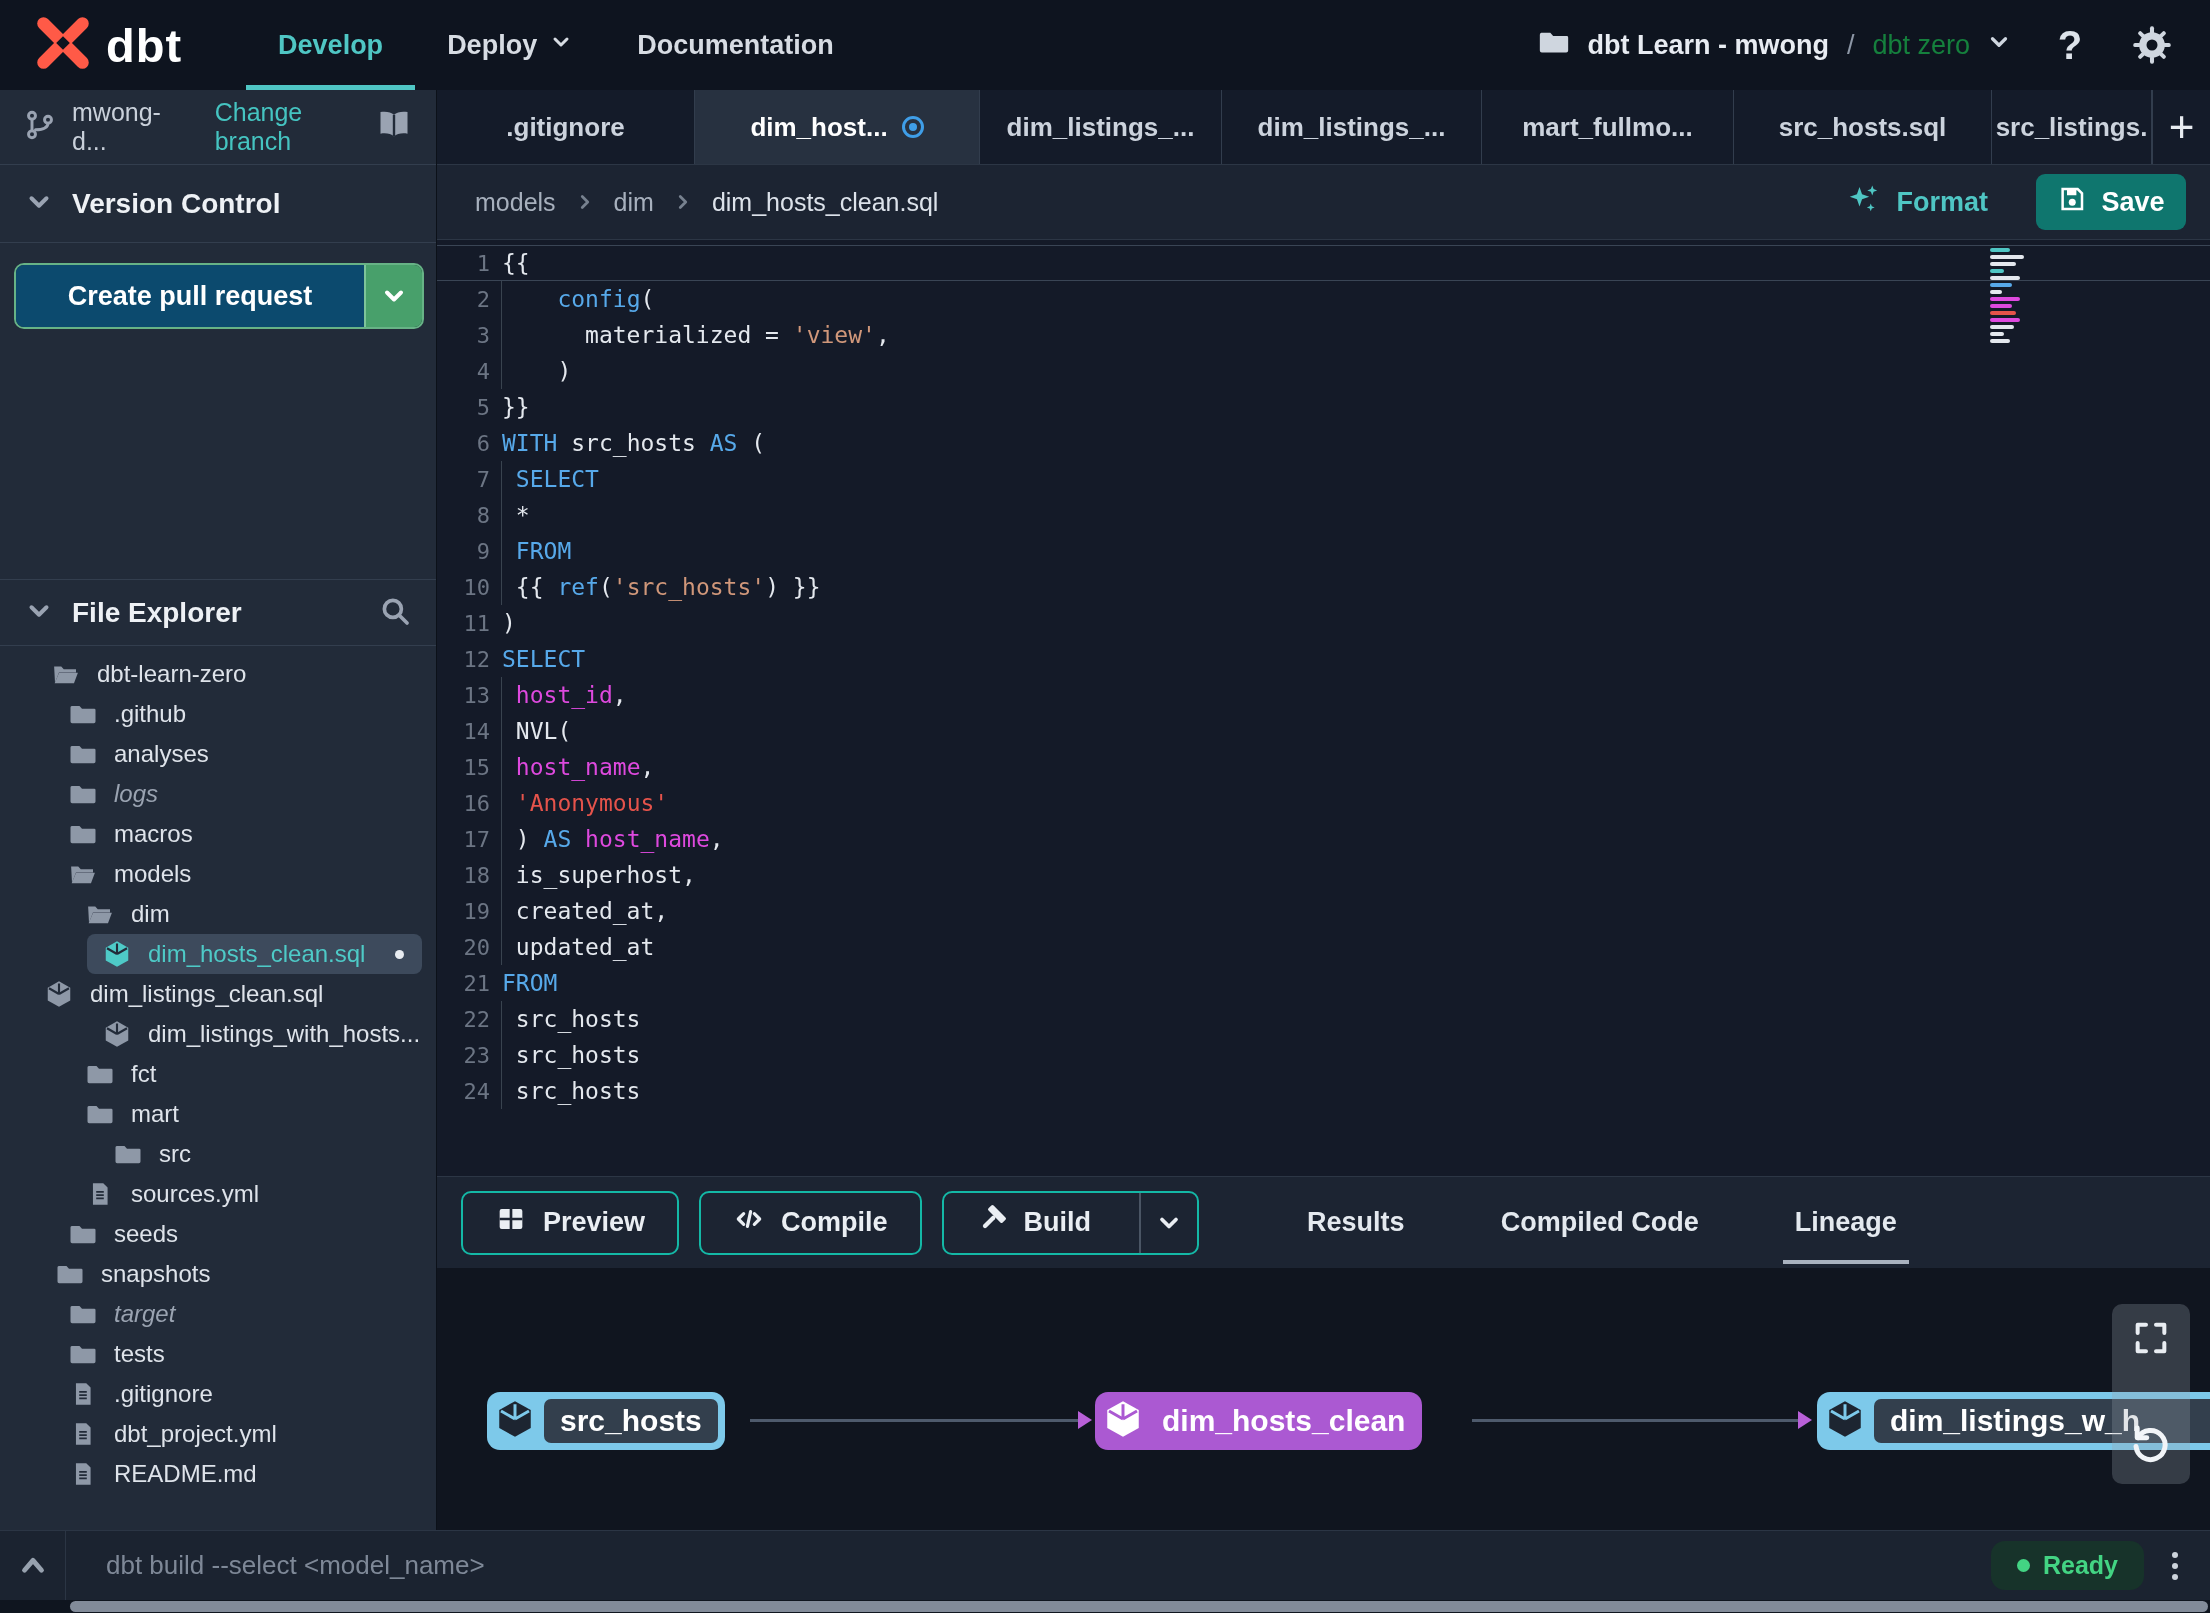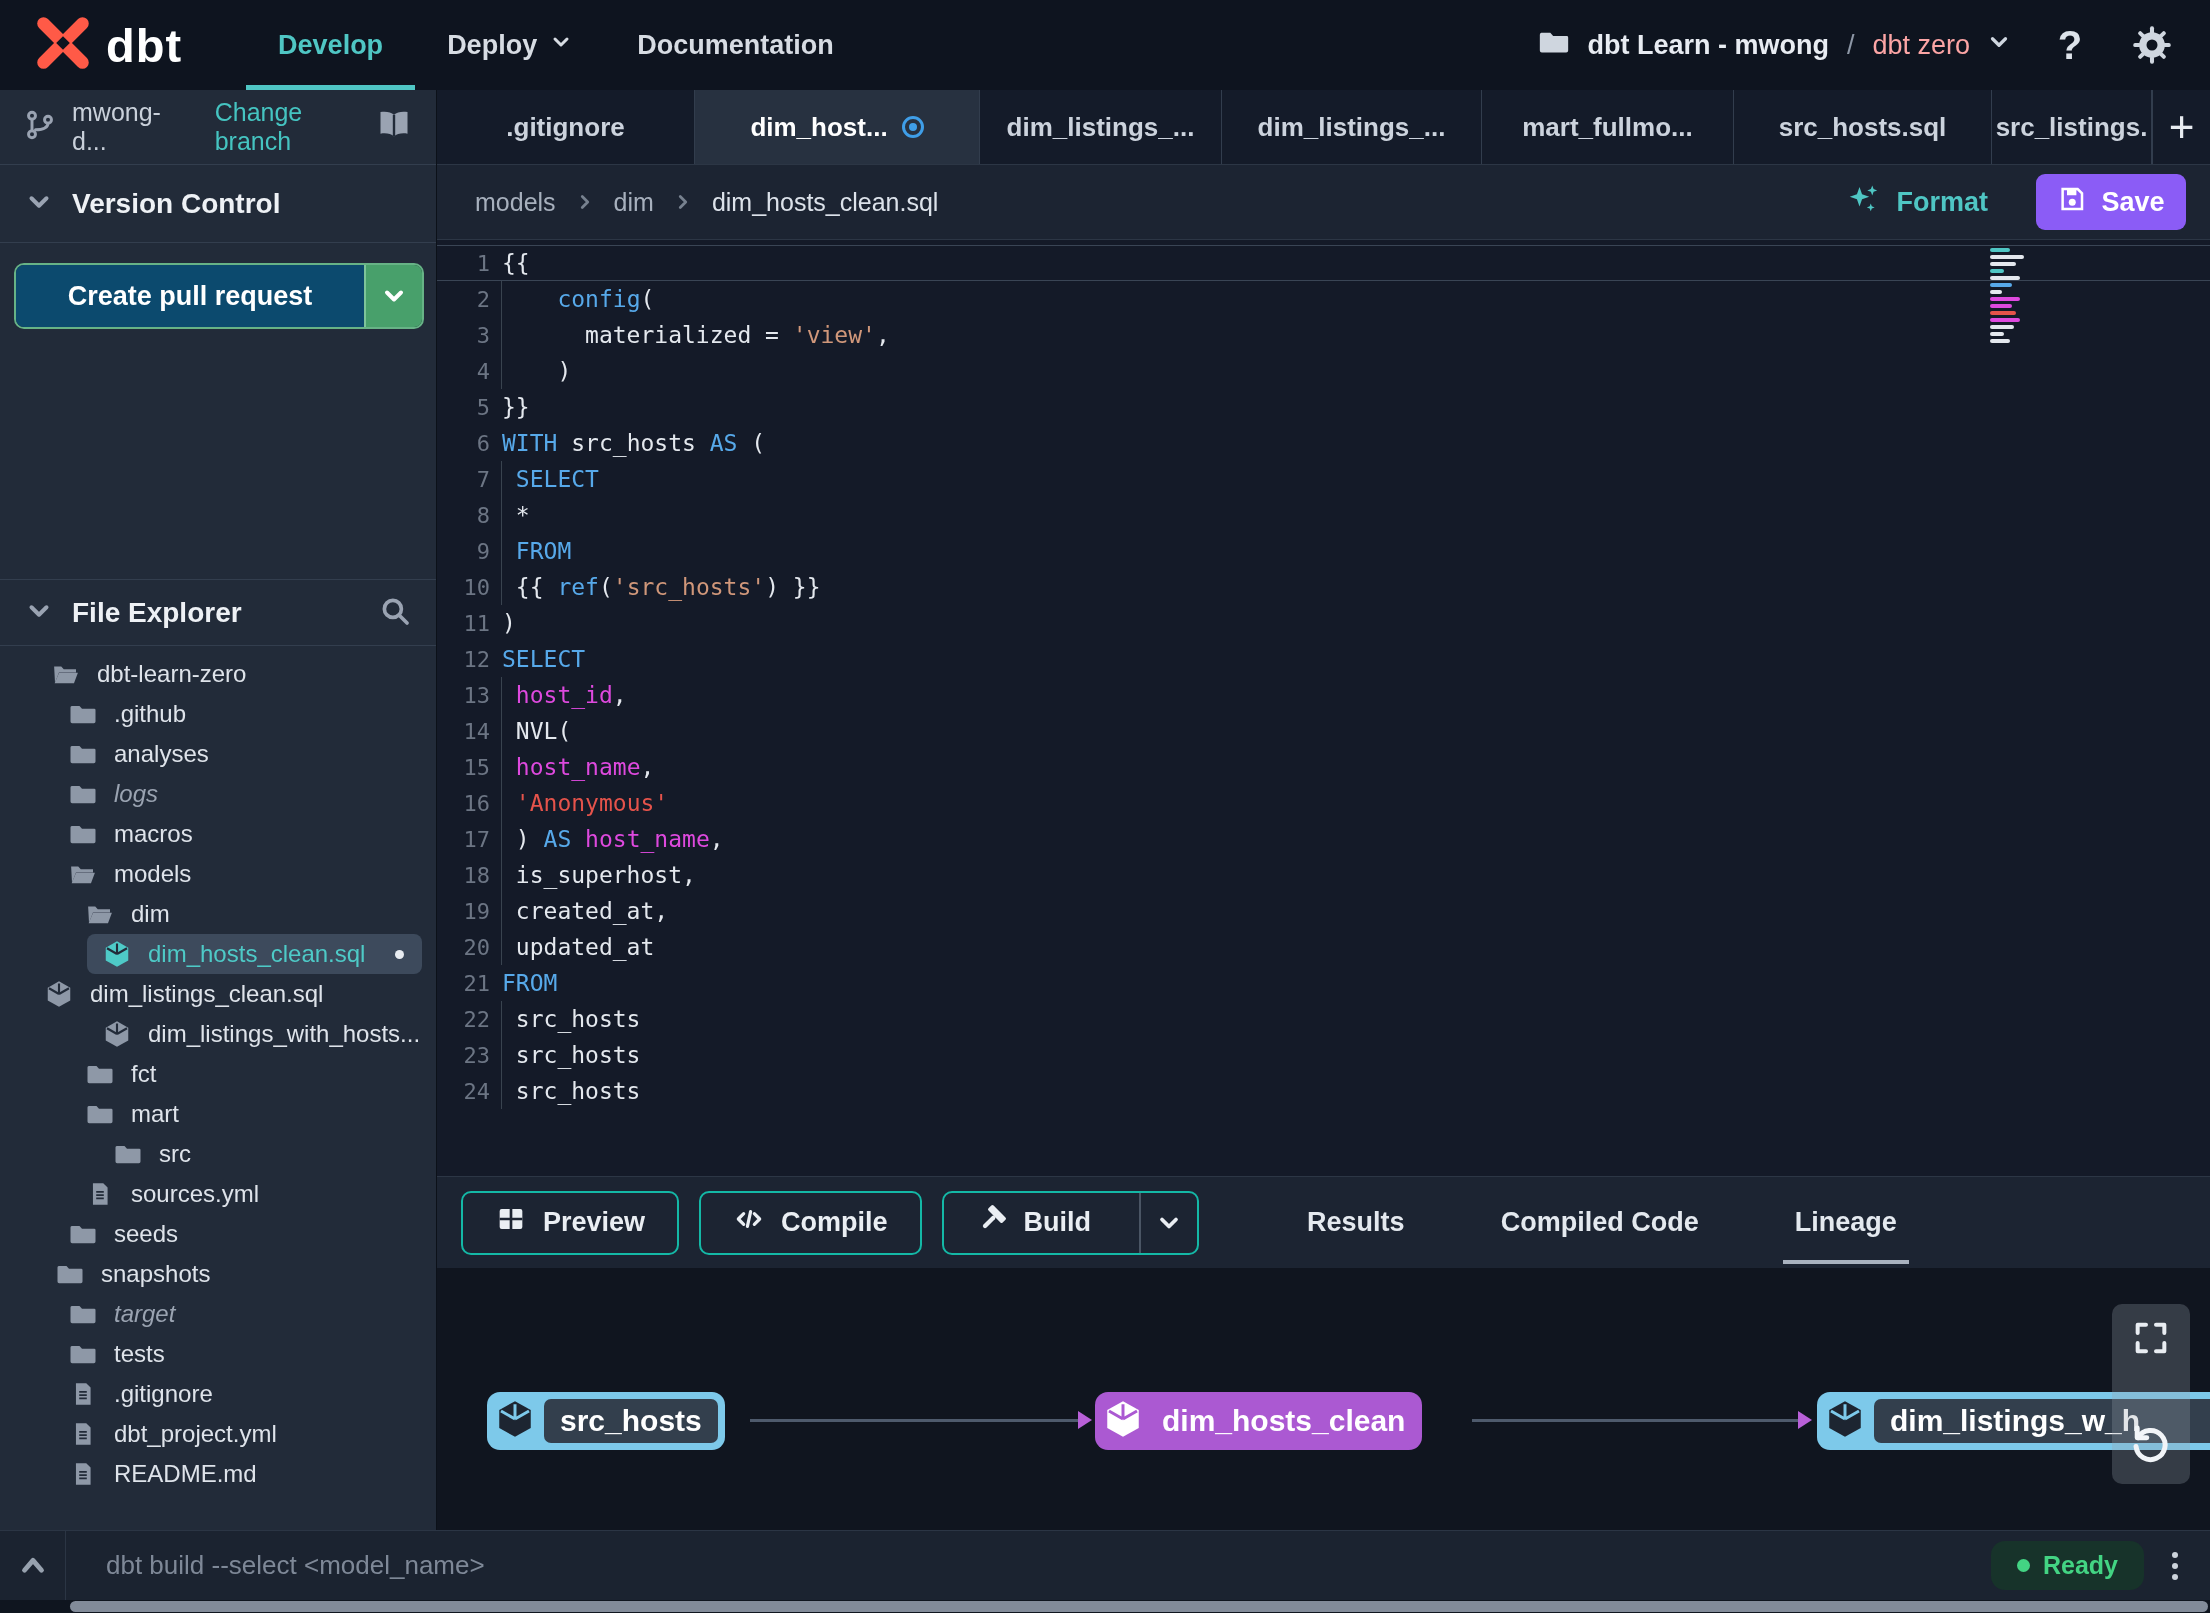--- a/index.html
+++ b/index.html
@@ -12,21 +12,21 @@
   .brand{ display:flex; align-items:center; gap:14px; margin-right:64px; }
   .brand-name{ font-size:47px; font-weight:bold; color:#fff; letter-spacing:1px; }
   .nav-items{ display:flex; align-items:stretch; }
   .nav-item{ display:flex; align-items:center; padding:0 32px; font-size:27px; font-weight:600;
              color:#d7dce3; gap:12px; border-bottom:5px solid transparent; padding-top:5px; cursor:pointer; }
   .nav-item.active{ color:#4fc6c4; border-bottom-color:#4fc6c4; }
   .nav-right{ margin-left:auto; display:flex; align-items:center; gap:34px; }
   .proj{ display:flex; align-items:center; gap:16px; font-size:27px; }
   .proj .acct{ font-weight:bold; color:#e8ecf2; }
   .proj .sep{ color:#8d97a6; margin:0 2px; }
-  .proj .pname{ color:#fca5a5; }
+  .proj .pname{ color:#15803d; }
   .icon-btn{ display:flex; align-items:center; justify-content:center; width:48px; height:48px; cursor:pointer; }
   .qmark{ font-size:40px; font-weight:bold; color:#dde3ea; }
 
   
   .main{ height:1440px; display:flex; }
   .sidebar{ width:437px; background:#222b39; border-right:1px solid #0c1119; display:flex; flex-direction:column; }
   .workspace{ flex:1; display:flex; flex-direction:column; min-width:0; }
 
   
   .branch-row{ height:75px; border-bottom:1px solid #333e4e; display:flex; align-items:center; padding:0 24px; flex:none; }
@@ -60,21 +60,21 @@
   .plus-tab{ margin-left:auto; width:58px; border-left:1px solid #323d4d; display:flex; align-items:center;
              justify-content:center; font-size:44px; font-weight:300; color:#e8ecf1; cursor:pointer; }
 
   
   .ed-header{ height:75px; background:#1c2432; border-bottom:1px solid #2c3645; display:flex; align-items:center;
               padding:0 24px 0 38px; flex:none; }
   .crumb{ display:flex; align-items:center; gap:18px; font-size:25px; color:#a7b0bd; }
   .crumb .last{ color:#dce2ea; }
   .format-btn{ margin-left:auto; display:flex; align-items:center; gap:14px; color:#4fc6c4;
                font-size:27px; font-weight:600; margin-right:48px; cursor:pointer; }
-  .save-btn{ width:150px; height:56px; background:#8b5cf6; border-radius:9px; display:flex; align-items:center;
+  .save-btn{ width:150px; height:56px; background:#0f766e; border-radius:9px; display:flex; align-items:center;
              justify-content:center; gap:14px; font-size:27px; font-weight:600; color:#fff; cursor:pointer; }
 
   
   .editor{ flex:1; background:#141a28; position:relative; overflow:hidden; padding-top:5px;
            font-family:"DejaVu Sans Mono", monospace; }
   .code-line{ height:36px; display:flex; align-items:center; }
   .code-line.cur{ border-top:1px solid #3a4555; border-bottom:1px solid #3a4555; }
   .ln{ width:53px; flex:none; text-align:right; font-size:22px; color:#6c7584; }
   .code-text{ margin-left:12px; white-space:pre; font-size:23px; line-height:36px; }
   .code-line.g .code-text{ border-left:1px solid #39434f; margin-left:11px; }

